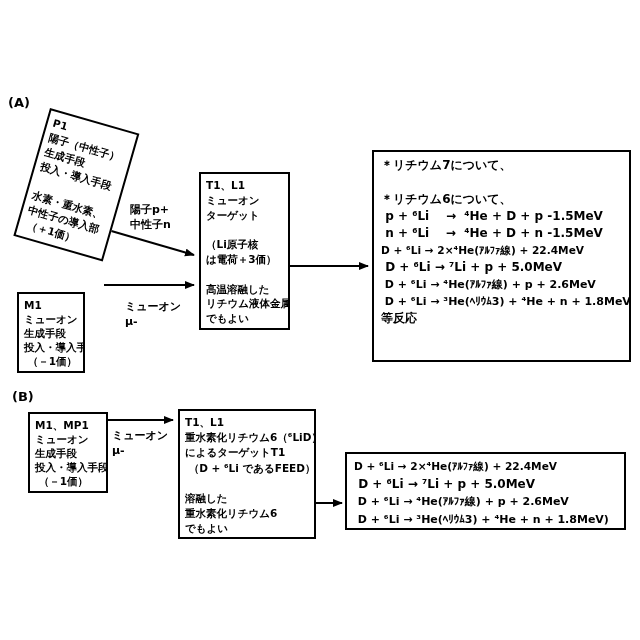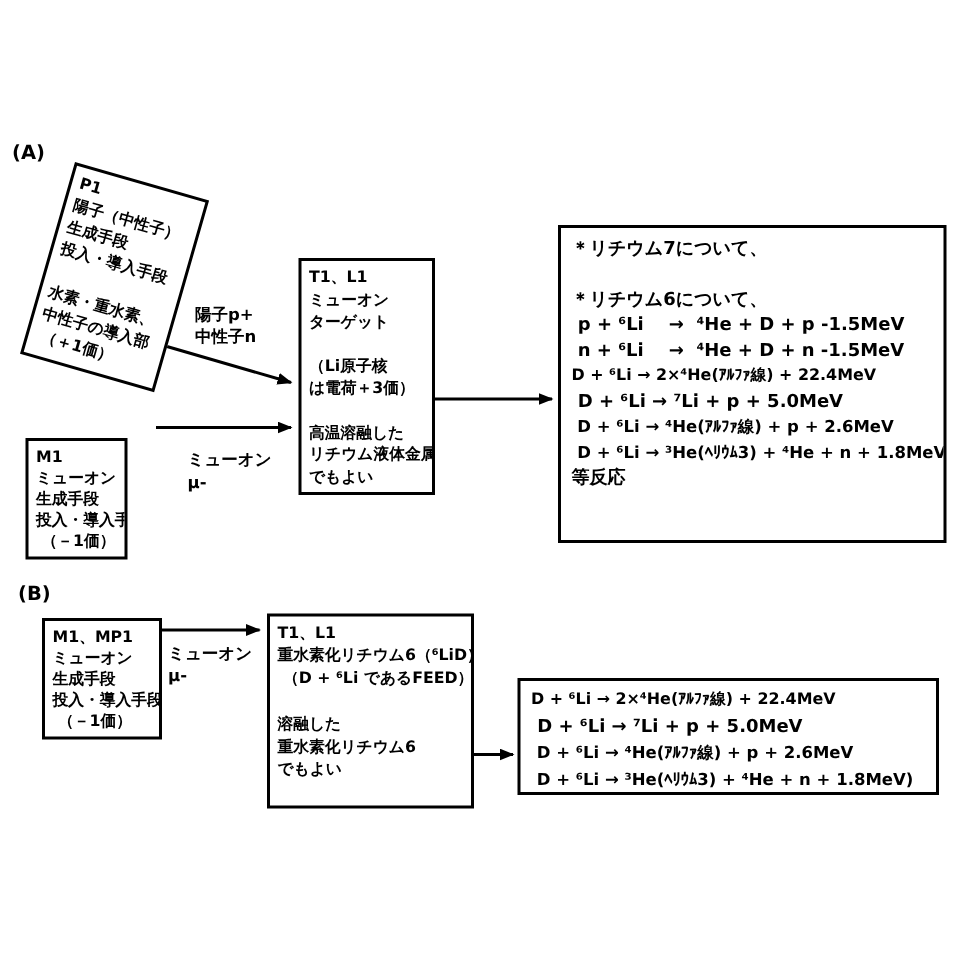--- a/index.html
+++ b/index.html
@@ -113,20 +113,21 @@
   </div>
 
   <div class="arrlabel" style="left:112px;top:428px">
     <div class="ln">ミューオン</div>
     <div class="ln">μ-</div>
   </div>
 
   <div class="box target-b" style="left:178px;top:409px;width:138px;height:130px">
     <div class="ln">T1、L1</div>
     <div class="ln">重水素化リチウム6（⁶LiD）</div>
+    <div class="ln">によるターゲットT1</div>
     <div class="ln"> （D + ⁶Li であるFEED）</div>
     <div class="ln"></div>
     <div class="ln">溶融した</div>
     <div class="ln">重水素化リチウム6</div>
     <div class="ln">でもよい</div>
   </div>
 
   <div class="box reactions-b" style="left:345px;top:452px;width:281px;height:78px;padding:4px 7px">
     <div class="ln sm">D + ⁶Li → 2×⁴He(ｱﾙﾌｧ線) + 22.4MeV</div>
     <div class="ln"> D + ⁶Li → ⁷Li + p + 5.0MeV</div>

